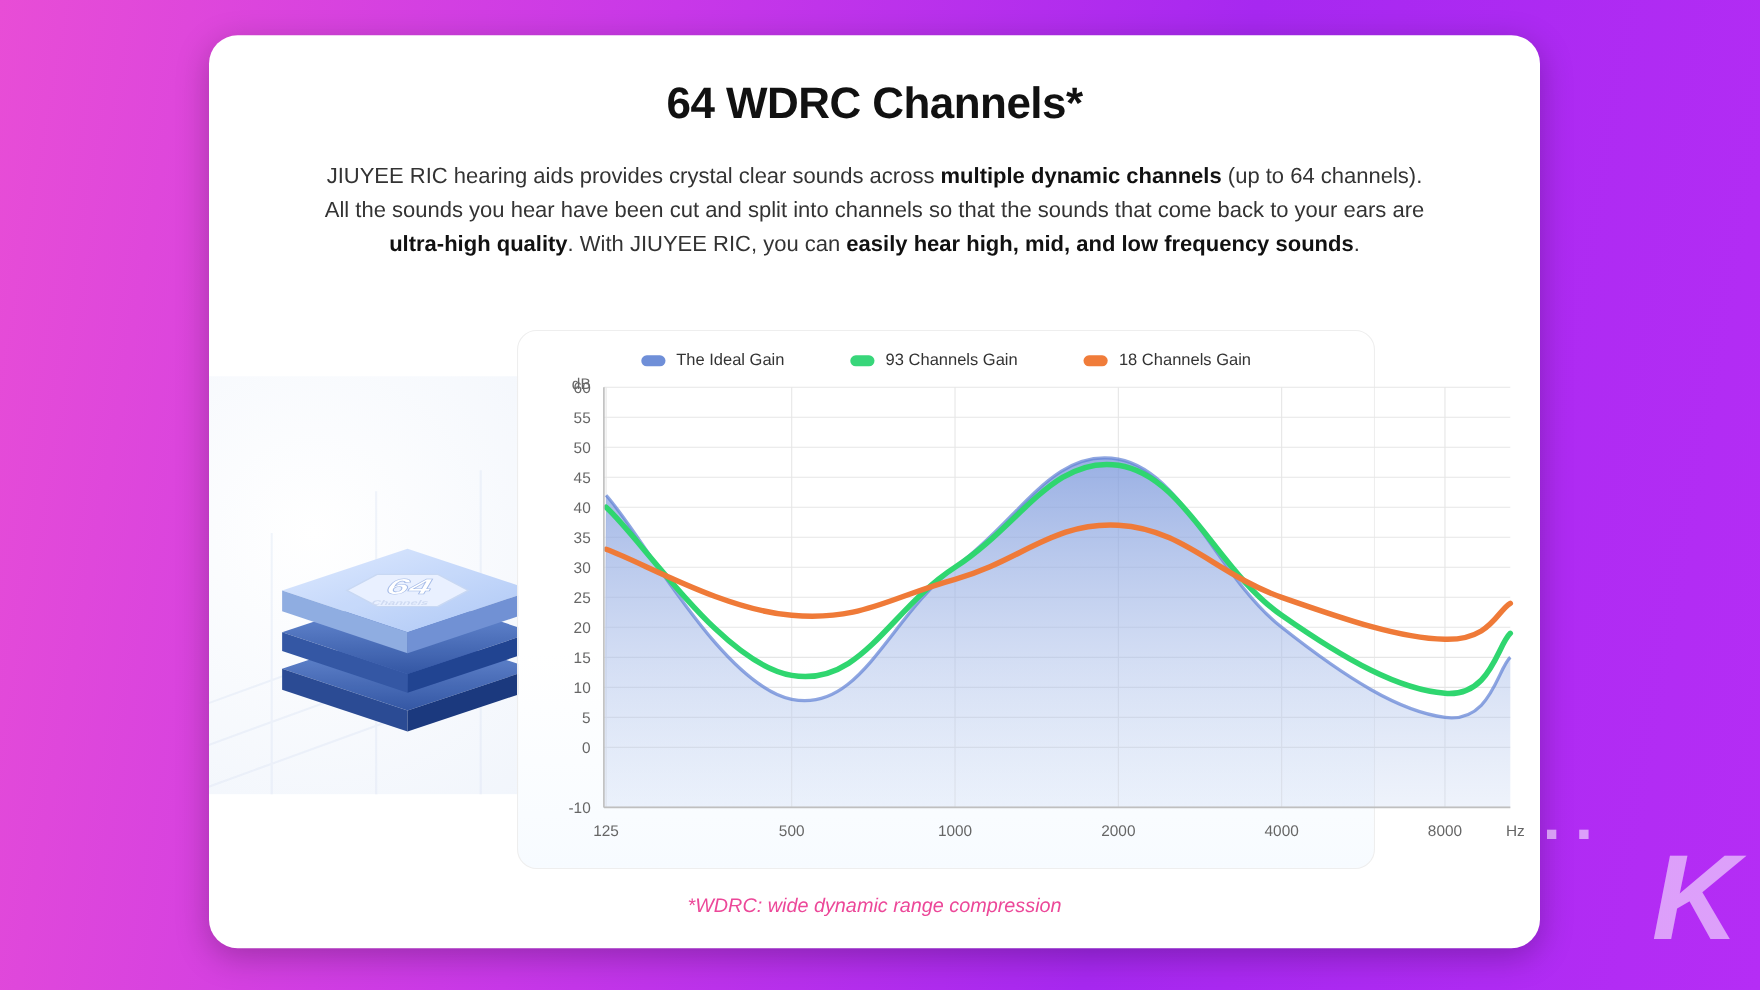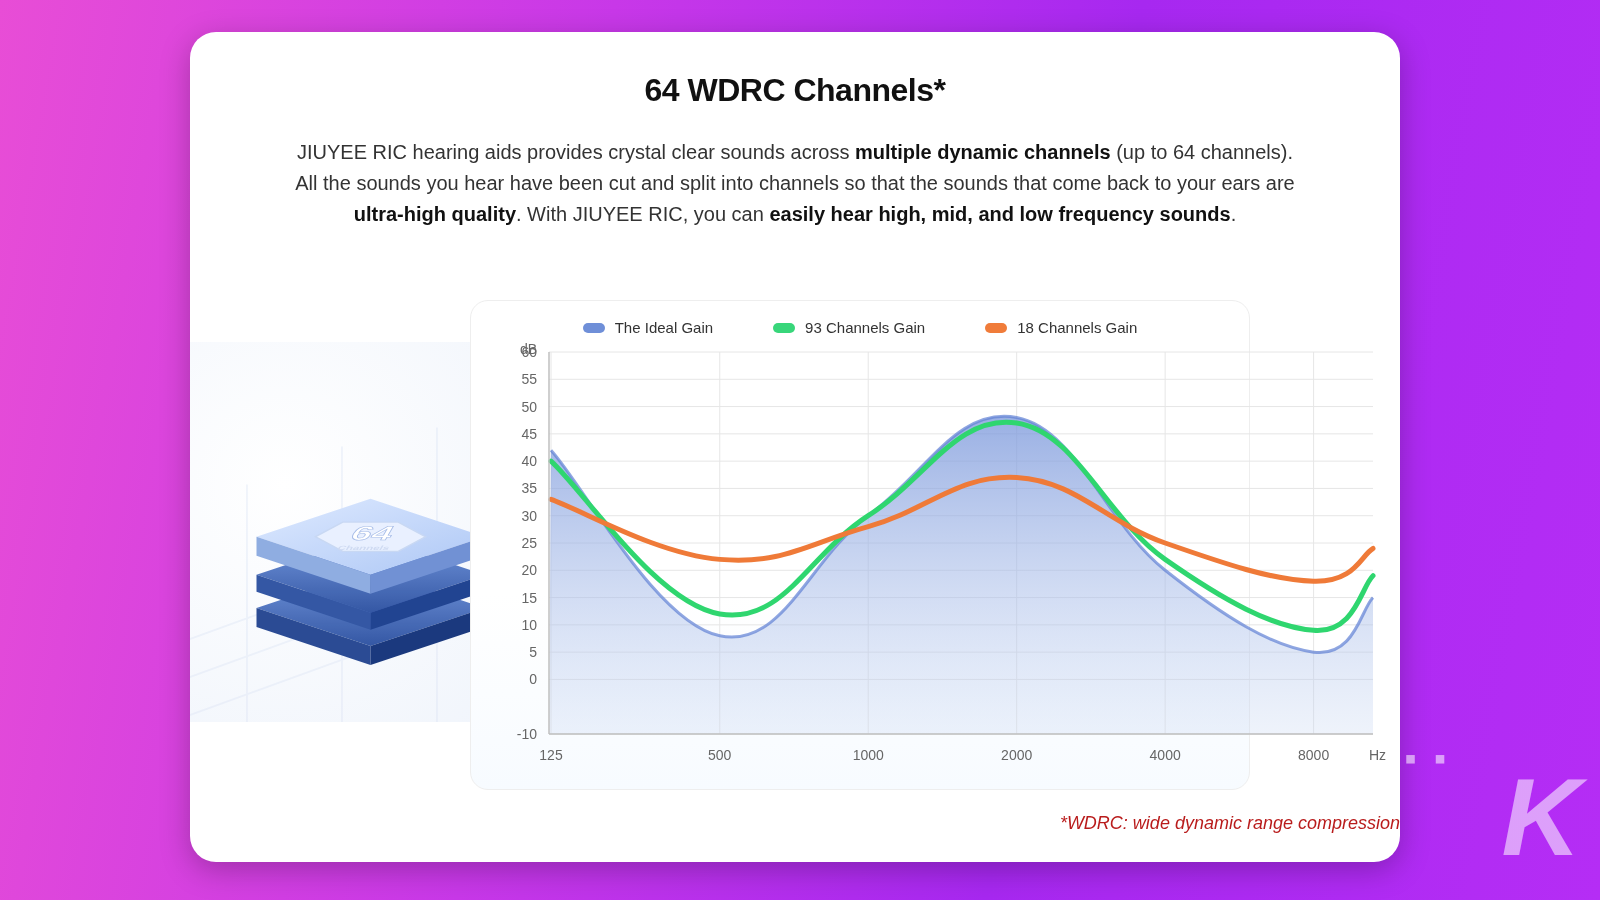--- a/index.html
+++ b/index.html
@@ -17,21 +17,21 @@
     top: 32px;
     width: 1210px;
     height: 830px;
     background: #ffffff;
     border-radius: 26px;
     box-shadow: 0 8px 30px rgba(0,0,0,0.25);
     overflow: hidden;
   }
   .title {
     text-align: center;
-    font-size: 32px;
+    font-size: 40px;
     font-weight: 800;
     color: #111;
     margin-top: 40px;
     letter-spacing: -0.5px;
   }
   .desc {
     text-align: center;
     font-size: 20px;
     line-height: 1.55;
     color: #333;
@@ -68,24 +68,24 @@
   .swatch {
     width: 22px; height: 10px; border-radius: 5px;
   }
   .sw-blue { background: #6f8fd8; }
   .sw-green { background: #38d67a; }
   .sw-orange { background: #f07c3a; }
   .footnote {
     position: absolute;
     left: 0; right: 0;
     bottom: 28px;
-    text-align: right;
+    text-align: center;
     font-style: italic;
     font-size: 18px;
-    color: #b91c1c;
+    color: #ec4899;
   }
   .axis-text { font-size: 14px; fill: #666; font-family: inherit; }
   .grid-line { stroke: #e6e6e6; stroke-width: 1; }
   .axis-line { stroke: #bfbfbf; stroke-width: 1.5; }
   .area-ideal { fill: url(#idealGrad); stroke: none; opacity: 0.85; }
   .line-green { fill: none; stroke: #2fd66f; stroke-width: 5; stroke-linecap: round; }
   .line-orange { fill: none; stroke: #ef7a38; stroke-width: 5; stroke-linecap: round; }
   .line-blue-top { fill: none; stroke: #5f80d4; stroke-width: 3; opacity: 0.7; }
   .watermark {
     position: absolute;

